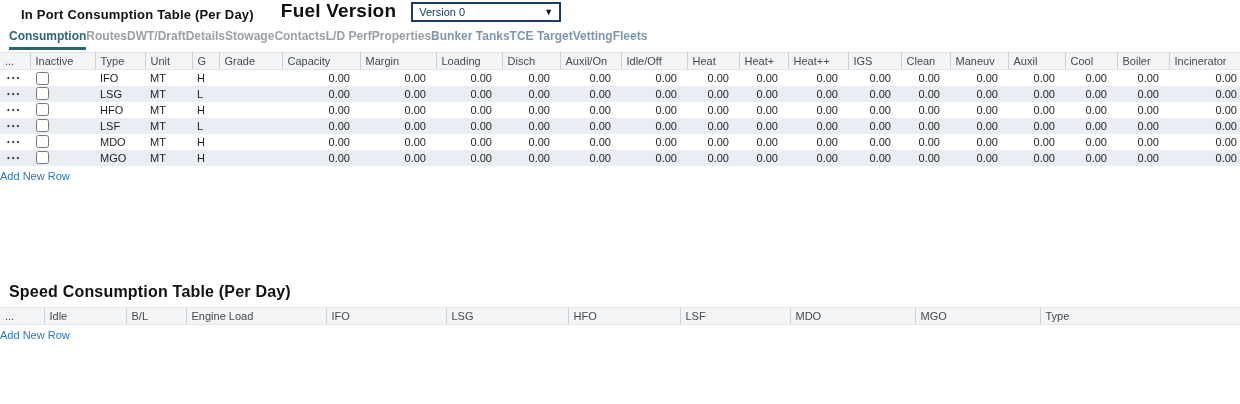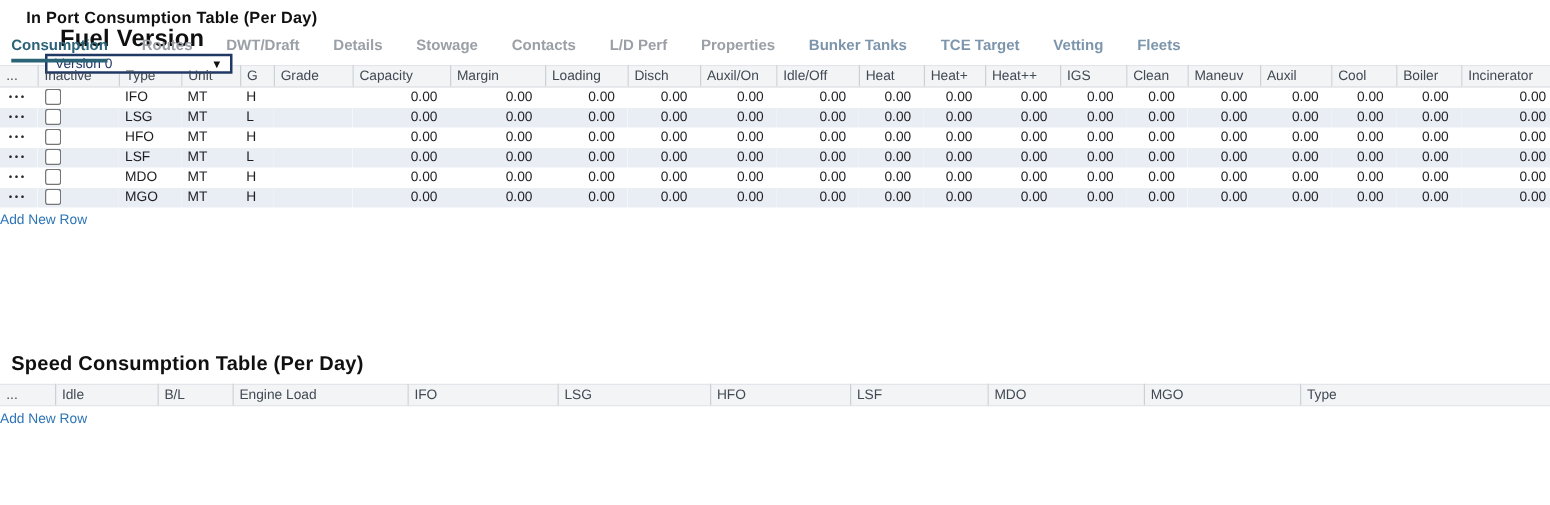--- a/index.html
+++ b/index.html
@@ -15,30 +15,30 @@
     --header-line:#e2e5e9;
     --text:#1c1e21;
     --header-text:#414a54;
   }
   *{box-sizing:border-box;}
   html,body{margin:0;padding:0;}
   body{
     width:1240px;height:404px;overflow:hidden;background:#fff;
     font-family:"Liberation Sans",sans-serif;color:var(--text);
   }
-  .topbar{display:flex;align-items:flex-start;height:22px;padding:6px 0 0 21px;flex-direction:column;}
+  .topbar{display:flex;align-items:flex-end;height:22px;padding:6px 0 0 21px;}
   .page-title{font-size:13px;font-weight:bold;color:#101010;letter-spacing:.2px;}
   .fuel-label{font-size:19px;font-weight:bold;color:#101010;margin-left:27px;letter-spacing:.2px;}
   .dropdown{
     margin-left:15px;width:150px;height:20px;border:2px solid var(--dropdown-border);
     background:#fff;display:flex;align-items:center;justify-content:space-between;
     padding:0 6px;font-size:11px;color:var(--dropdown-text);cursor:pointer;
   }
   .caret{font-size:9px;color:#101010;line-height:1;}
-  .tabs{display:flex;gap:27px;padding-left:9px;margin-top:7px;font-size:12px;font-weight:bold;}
+  .tabs{display:flex;padding-left:9px;margin-top:7px;font-size:12px;font-weight:bold;}
   .tab{color:var(--tab-inactive);padding-bottom:4px;cursor:pointer;white-space:nowrap;}
   .tab.alt{color:var(--tab-inactive-alt);}
   .tab.active{color:var(--accent);border-bottom:3px solid var(--accent);}
   table{border-collapse:collapse;table-layout:fixed;width:1240px;font-size:11px;}
   #inport-table{margin-top:2px;}
   th{
     background:var(--header-bg);color:var(--header-text);font-weight:normal;text-align:left;
     height:17px;padding:0 0 0 5px;border-right:1px solid var(--header-border);
     border-top:1px solid var(--header-line);border-bottom:1px solid var(--header-line);
     overflow:hidden;white-space:nowrap;

